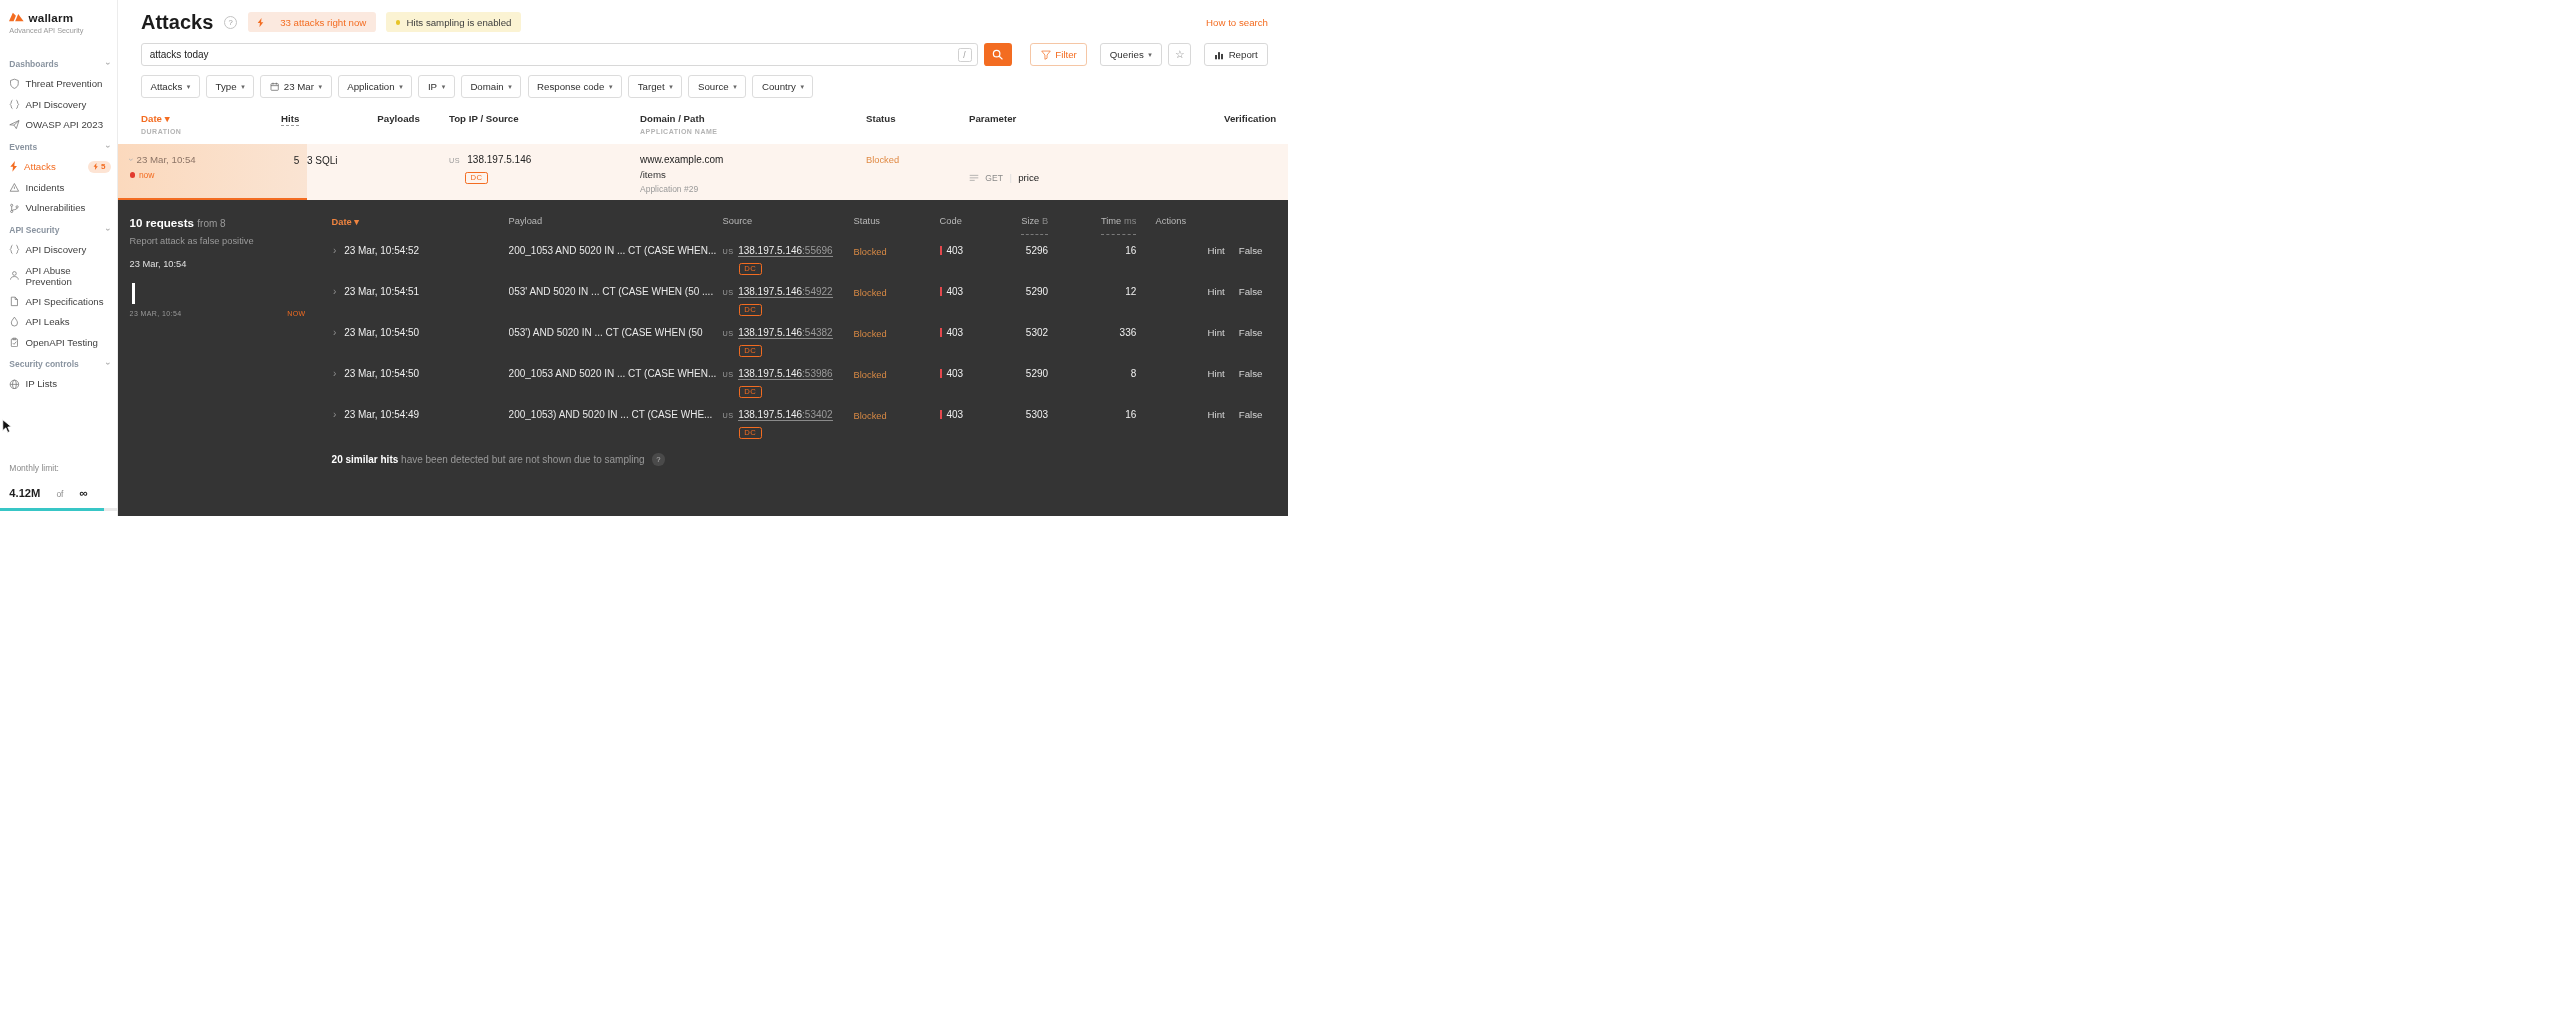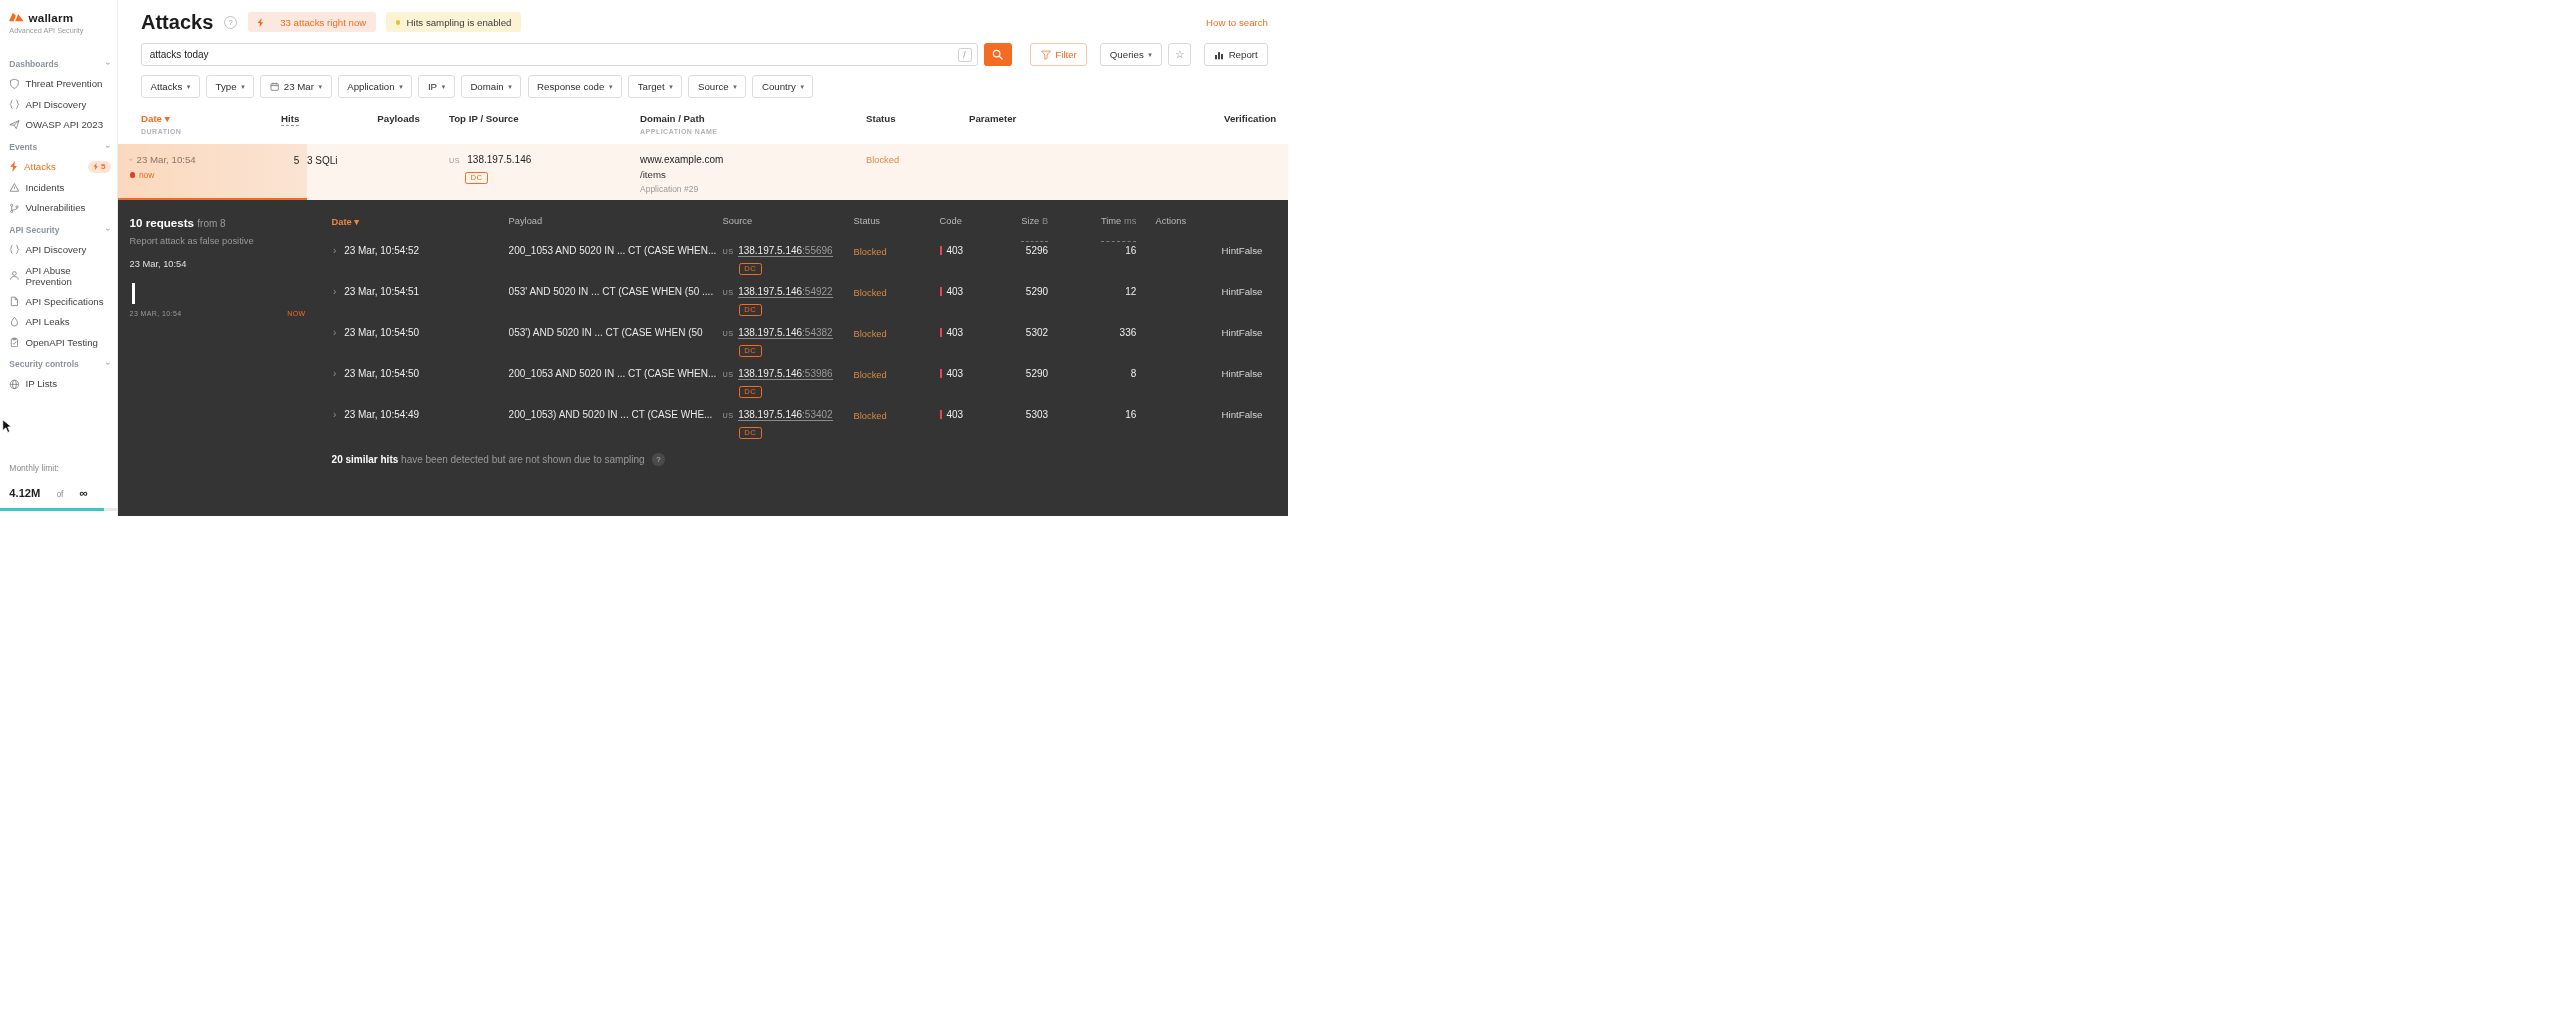--- a/index.html
+++ b/index.html
@@ -102,34 +102,34 @@
   .chart-labels { position:absolute; bottom:0; left:0; right:0; display:flex; justify-content:space-between; font-size:7px; letter-spacing:0.4px; }
   .cl-start { color:#9a9a9a; } .cl-end { color:#f36c21; }
 
   .dk-grid { display:grid; grid-template-columns:177px 214px 131px 86px 69px 58px 89px 1fr; }
   .dk-head { font-size:9.3px; color:#b9b9b9; margin-bottom:9.3px; }
   .dk-head .h-date { color:#ef8440; font-weight:700; }
   .h-size, .c-size { text-align:right; padding-right:18.5px; }
   .h-time, .c-time { text-align:right; padding-right:19.3px; }
   .h-actions { text-align:left; padding-right:30px; }
   .unit { color:#8a8a8a; font-weight:400; }
-  .u-dash-dark { border-bottom:0.8px dashed #7a7a7a; padding-bottom:15px;text-align:right; }
+  .u-dash-dark { border-bottom:0.8px dashed #7a7a7a; padding-bottom:8px;text-align:right; }
 
   .dk-row { min-height:41px; padding-top:9.3px; align-items:start; }
   .c-date { display:flex; gap:7.7px; color:#f0f0f0; font-size:10px; padding-left:1.5px; }
   .row-chev { color:#8f8f8f; font-size:10px; cursor:pointer; line-height:1.2; }
   .c-pay { color:#e9e9e9; font-size:10px; white-space:nowrap; overflow:hidden; padding-right:10.8px; }
   .c-src { font-size:10px; }
   .ip-link { color:#eee; border-bottom:0.8px solid #8a8a8a; cursor:pointer; }
   .port { color:#9a9a9a; }
   .c-status { color:#d98a45; font-size:9.3px; padding-top:1.5px; }
   .c-code { display:flex; align-items:center; gap:4.6px; color:#f0f0f0; font-size:10px; }
   .bar-red { width:2.3px; height:9.3px; background:#e5484d; }
   .c-size, .c-time { color:#f0f0f0; font-size:10px; }
-  .c-actions { display:flex; justify-content:flex-end; padding-right:25.5px; color:#d6d6d6; font-size:9.7px; }
+  .c-actions { display:flex; justify-content:flex-end; gap:14px; padding-right:25.5px; color:#d6d6d6; font-size:9.7px; }
   .action-link { cursor:pointer; }
   .footer-note { margin-top:12.4px; font-size:10px; color:#9a9a9a; display:flex; align-items:center; gap:7.7px; }
   .fn-bold { color:#fff; font-weight:700; }
   .fn-q { width:12.4px; height:12.4px; border-radius:50%; background:#4a4a4a; color:#bdbdbd; font-size:7.7px; display:flex; align-items:center; justify-content:center; cursor:pointer; }
 
   .cursor { position:absolute; left:1.5px; top:419px; pointer-events:none; }
 </style>
 </head>
 <body>
 
@@ -418,20 +418,28 @@
           <span>138.197.5.146</span>
         </div>
         <span class="chip-dc">DC</span>
       </div>
       <div class="cell-dom">
         <div>www.example.com</div>
         <div class="dom-path">/items</div>
         <div class="dom-app">Application #29</div>
       </div>
       <div class="cell-status">Blocked</div>
+      <div class="cell-param">
+        <svg width="10" height="7.7" viewBox="0 0 14 10" stroke="#9a9a9a" fill="none">
+            <path d="M1 1.5h12M1 5h12M1 8.5h7"></path>
+          </svg>
+        <span class="param-method">GET</span>
+        <span class="param-sep">|</span>
+        <span class="param-name">price</span>
+      </div>
       <div></div>
     </div>
 
     <div class="details">
 
       <div class="d-left">
         <div class="d-title">
           <span>10 requests</span>
           <span class="d-from">from 8</span>
         </div>

